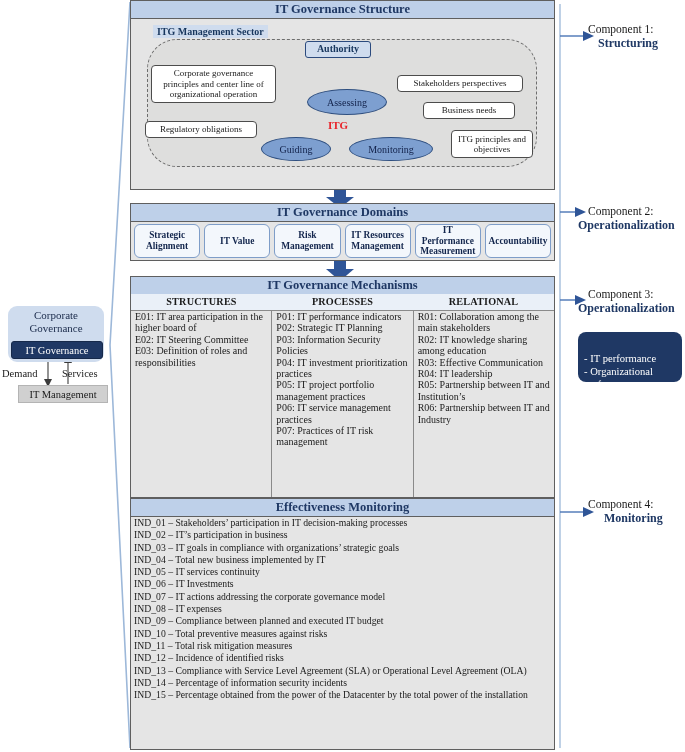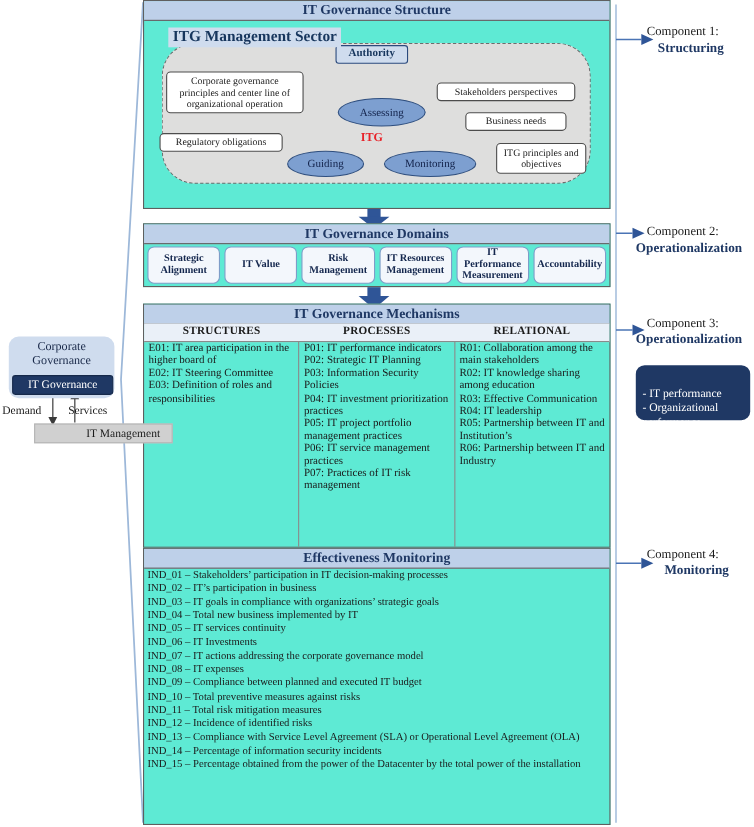--- a/index.html
+++ b/index.html
@@ -13,21 +13,21 @@
   }
   .root{position:absolute;left:0;top:0;width:685px;height:752px;}
 
   
   .funnel{position:absolute;left:0;top:0;width:685px;height:752px;pointer-events:none;}
 
   
   .panel{
     position:absolute;
     border:1.4px solid #5f5f5f;
-    background:#5eead4;
+    background:#e5e5e5;
     box-sizing:border-box;
   }
   .panel-head{
     background:#bed0e9;
     color:#1f3864;
     font-weight:bold;
     font-size:12.5px;
     text-align:center;
     line-height:16px;
     height:17px;
@@ -40,21 +40,21 @@
     position:absolute;left:16px;top:38px;width:390px;height:128px;
     background:#dededd;
     border:1.6px dashed #6d6d6d;
     border-radius:30px;
     box-sizing:border-box;
   }
   .sect-label{
     position:absolute;left:22px;top:24px;
     background:#cfdcee;
     color:#17365d;
-    font-weight:bold;font-size:14px;
+    font-weight:bold;font-size:10px;
     padding:1px 4px;
     white-space:nowrap;
     z-index:6;
   }
   .wbox{
     position:absolute;
     background:#ffffff;
     border:1.1px solid #4c4c4c;
     border-radius:4px;
     font-size:9px;
@@ -149,24 +149,24 @@
     position:absolute;left:8px;top:309px;width:96px;
     text-align:center;font-size:11px;line-height:13px;color:#1a2a4a;
   }
   #itgov-chip{
     position:absolute;left:11px;top:341px;width:90px;height:16px;
     background:#1f3864;border:1px solid #16294a;border-radius:3px;
     color:#ffffff;font-size:10.5px;
     display:flex;align-items:center;justify-content:center;
   }
   #itmgmt-chip{
-    position:absolute;left:31px;top:385px;width:88px;height:16px;
+    position:absolute;left:18px;top:385px;width:88px;height:16px;
     background:#d0d0d0;border:1px solid #b4b4b4;
     color:#1a1a1a;font-size:10.5px;
-    display:flex;align-items:center;justify-content:center;padding-left:36px;
+    display:flex;align-items:center;justify-content:center;
   }
   .sidelbl{position:absolute;font-size:10.5px;color:#1a1a1a;}
   #lbl-demand{left:2px;top:368px;}
   #lbl-services{left:62px;top:368px;}
 
   
   .comp{
     position:absolute;font-size:11.5px;color:#1a1a1a;line-height:14px;
     white-space:nowrap;
   }

